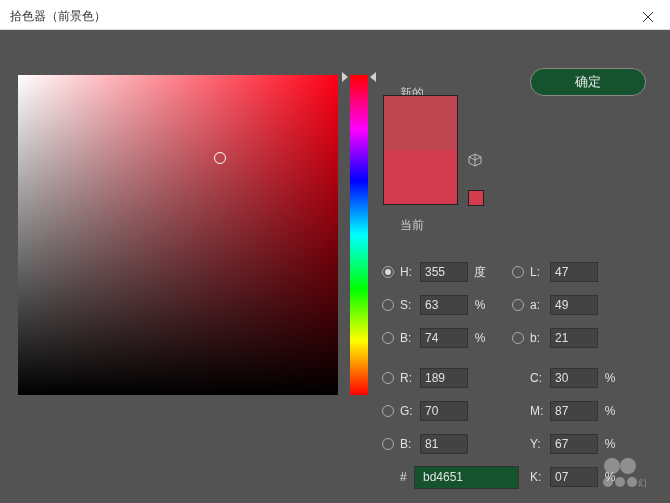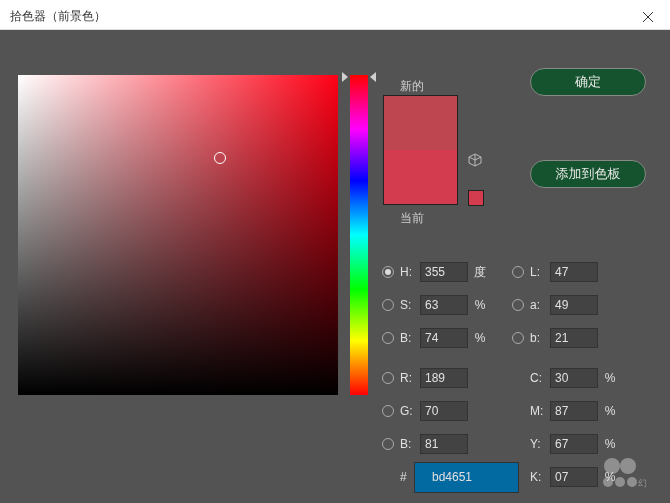--- a/index.html
+++ b/index.html
@@ -11,36 +11,36 @@
 .body-area{height:473px;background:#535353;position:relative;color:#e0e0e0;font-size:12px;}
 .sv-field{position:absolute;left:18px;top:45px;width:320px;height:320px;background:
   linear-gradient(to bottom,rgba(0,0,0,0),#000),
   linear-gradient(to right,#fff,hsl(355,100%,50%));
   cursor:crosshair;}
 .sv-cursor{position:absolute;width:12px;height:12px;border:1px solid #fff;border-radius:50%;transform:translate(-50%,-50%);}
 .hue-strip{position:absolute;left:350px;top:45px;width:18px;height:320px;background:linear-gradient(to bottom,#ff0000 0%,#ff00ff 17%,#0000ff 33%,#00ffff 50%,#00ff00 67%,#ffff00 83%,#ff0000 100%);cursor:pointer;}
 .hue-arrow{position:absolute;width:0;height:0;border-top:5px solid transparent;border-bottom:5px solid transparent;}
 .hue-arrow.left{left:-8px;border-left:6px solid #d0d0d0;}
 .hue-arrow.right{right:-8px;border-right:6px solid #d0d0d0;}
-.swatch-label{position:absolute;font-size:12px;color:#cfcfcf;}
+.swatch-label{position:absolute;font-size:12px;color:#cfcfcf;margin-top:7px;}
 .swatch{position:absolute;left:383px;top:65px;width:75px;height:110px;border:1px solid #222;}
 .swatch-new{height:50%;background:#bd4651;}
 .swatch-cur{height:50%;background:#d33c4e;}
 .cube-icon{position:absolute;left:468px;top:123px;width:14px;height:14px;}
 .small-box{position:absolute;left:468px;top:160px;width:16px;height:16px;border:1px solid #222;background:#d33c4e;}
 .btn{position:absolute;right:24px;width:116px;height:28px;border:1px solid #888;border-radius:14px;background:#14532d;color:#e8e8e8;font-size:13px;text-align:center;line-height:26px;cursor:pointer;}
 .web-check{position:absolute;left:18px;top:384px;display:flex;align-items:center;gap:8px;cursor:pointer;}
 .cb{width:13px;height:13px;border:1px solid #888;border-radius:2px;background:#535353;}
 .field-row{position:absolute;display:flex;align-items:center;height:24px;}
 .rad{width:12px;height:12px;border:1px solid #aaa;border-radius:50%;margin-right:6px;background:#535353;display:flex;align-items:center;justify-content:center;cursor:pointer;}
 .rad.sel::after{content:"";width:6px;height:6px;background:#ddd;border-radius:50%;}
 .lbl{width:20px;text-align:left;}
 .inp{width:48px;height:20px;background:#434343;border:1px solid #333;color:#e0e0e0;padding:0 4px;font-size:12px;}
 .unit{width:16px;text-align:center;margin-left:4px;}
-.hex-inp{width:105px;height:31px;background:#0369a1;border:1px solid #333;color:#e0e0e0;padding:0 17px;font-size:12px;}
+.hex-inp{width:105px;height:23px;background:#14532d;border:1px solid #333;color:#e0e0e0;padding:0 8px;font-size:12px;}
 .watermark{position:absolute;right:12px;bottom:8px;opacity:0.35;pointer-events:none;}
 .watermark svg{width:60px;height:40px;}
 </style>
 </head>
 <body>
 
 <div class="titlebar">
   <span class="titlebar-title">拾色器（前景色）</span>
   <div class="close-btn">
     <svg viewBox="0 0 10 10">
@@ -68,21 +68,20 @@
   <span class="swatch-label" style="left:400px;top:180px">当前</span>
 
   <div class="cube-icon">
     <svg viewBox="0 0 14 14">
         <path d="M7 1 L13 4 L13 10 L7 13 L1 10 L1 4 Z M7 1 L7 7 L13 4 M7 7 L1 4 M7 7 L7 13" fill="none" stroke="#bbb" stroke-width="1"></path>
       </svg>
   </div>
   <div class="small-box"></div>
 
   <div class="btn" style="top:38px">确定</div>
-  <div class="btn" style="top:130px">添加到色板</div>
 
 
   <div class="field-row" style="left:382px;top:230px">
     <div class="rad sel"></div>
     <span class="lbl">H:</span>
     <input class="inp" value="355" style="">
     <span class="unit">度</span>
   </div>
   <div class="field-row" style="left:382px;top:263px">
     <div class="rad"></div>

